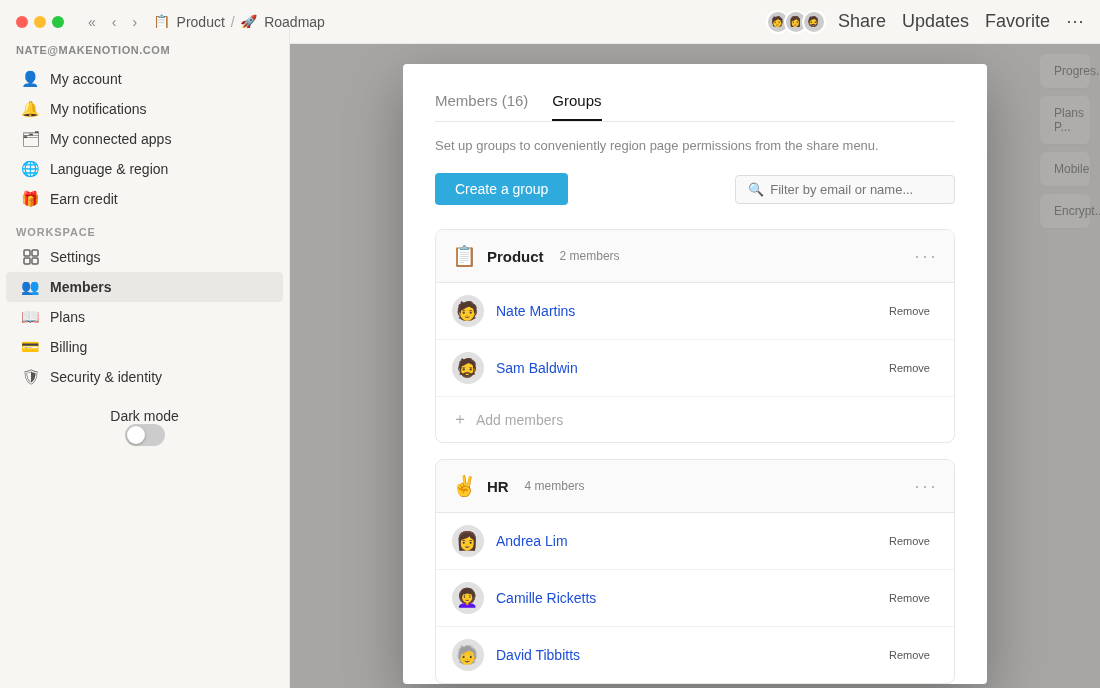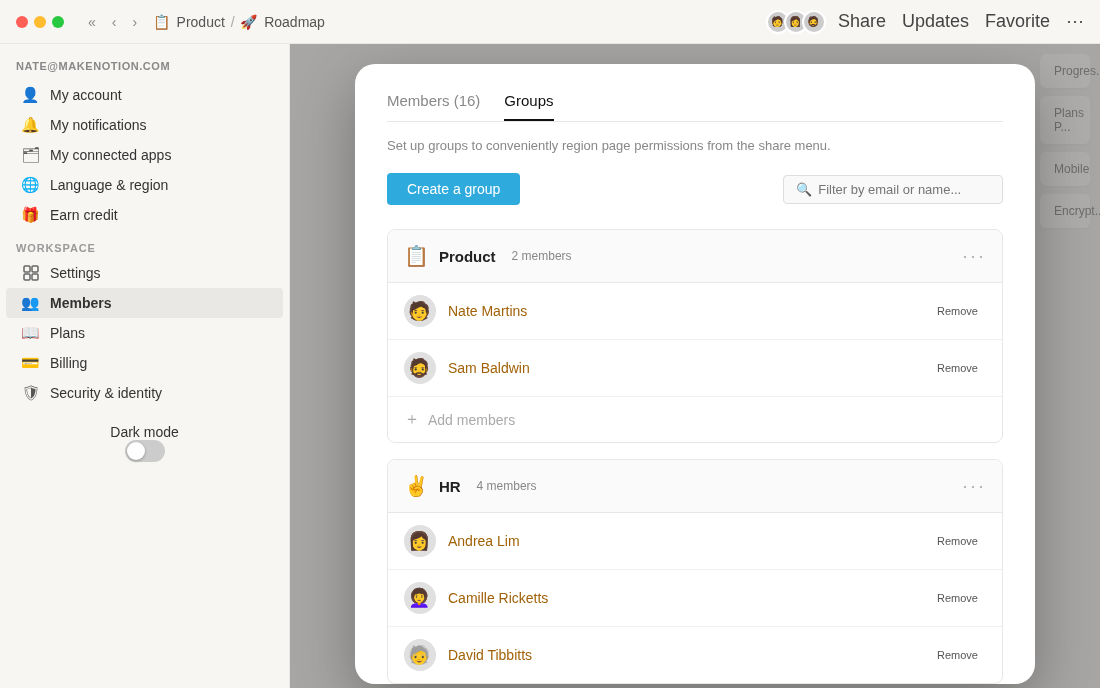--- a/index.html
+++ b/index.html
@@ -53,21 +53,21 @@
       width: 24px; height: 24px; border-radius: 50%;
       background: #ccc; border: 2px solid #fff;
       margin-left: -6px; font-size: 10px; display: flex; align-items: center; justify-content: center;
       overflow: hidden;
     }
     .avatar-sm:first-child { margin-left: 0; }
 
     
     .sidebar {
       position: absolute;
-      top: 44px;
+      top: 28px;
       left: 0;
       width: 290px;
       bottom: 0;
       background: #f7f6f3;
       border-right: 1px solid #e8e7e4;
       padding: 12px 0;
     }
     .sidebar-email {
       font-size: 11px;
       font-weight: 600;
@@ -133,22 +133,22 @@
       background: rgba(0,0,0,0.3);
       display: flex;
       align-items: flex-start;
       justify-content: center;
       padding-top: 20px;
     }
 
     
     .modal {
       background: #fff;
-      border-radius: 20px;
-      width: 680px;
+      border-radius: 4px;
+      width: 584px;
       max-height: 620px;
       overflow-y: auto;
       box-shadow: 0 20px 60px rgba(0,0,0,0.3);
     }
     .modal-inner {
       padding: 28px 32px;
     }
 
     
     .tabs {
@@ -250,21 +250,21 @@
       display: flex;
       align-items: center;
       gap: 12px;
     }
     .member-avatar {
       width: 32px; height: 32px; border-radius: 50%;
       background: #e0e0e0;
       display: flex; align-items: center; justify-content: center;
       font-size: 18px; overflow: hidden;
     }
-    .member-name { font-size: 14px; color: #a16207; }
+    .member-name { font-size: 14px; color: #1d4ed8; }
     .remove-btn {
       font-size: 11px;
       color: #555;
       cursor: pointer;
       background: none;
       border: none;
       padding: 4px 8px;
     }
 
     .add-member-row {

